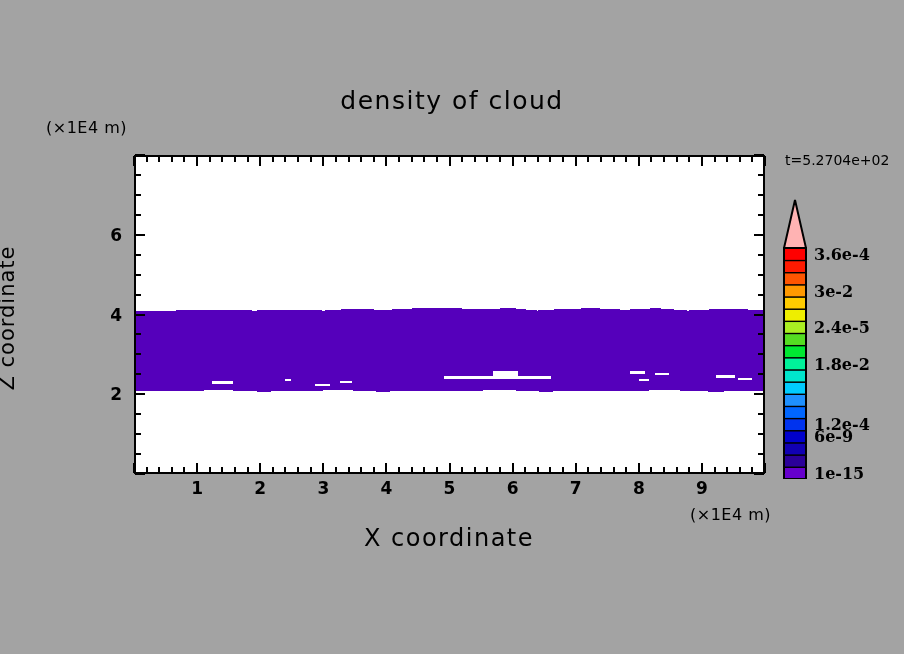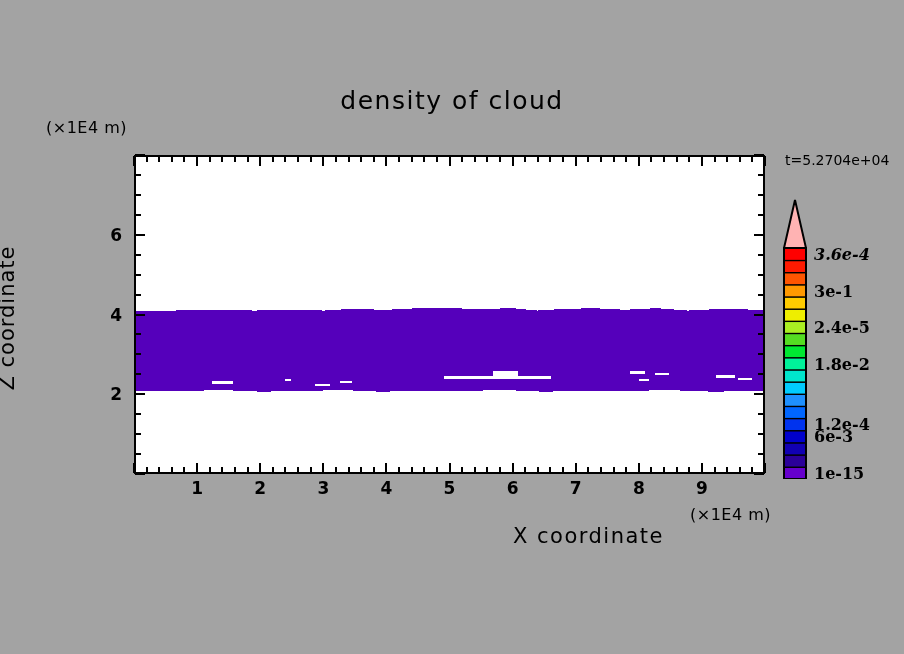--- a/index.html
+++ b/index.html
@@ -62,22 +62,22 @@
     font-size: 21px;
     letter-spacing: 1px;
     color: #000000;
     white-space: pre;
   }
   #x-axis-title {
     position: absolute;
     left: 234px;
     top: 524px;
     width: 430px;
-    text-align: right;
-    font-size: 21px;
+    text-align: center;
+    font-size: 24px;
     letter-spacing: 1.5px;
     color: #000000;
     white-space: pre;
   }
 
   
   #plot-frame {
     position: absolute;
     left: 134px;
     top: 155px;
@@ -160,21 +160,21 @@
 <div id="root">
 
   <div id="plot-title">density of cloud</div>
 
   <div id="y-unit-label">(×1E4 m)</div>
   <div id="x-unit-label">(×1E4 m)</div>
 
   <div id="y-axis-title">Z coordinate</div>
   <div id="x-axis-title">X coordinate</div>
 
-  <div id="time-annotation">t=5.2704e+04</div>
+  <div id="time-annotation">t=5.2704e+02</div>
 
   <div id="plot-frame">
     <svg id="plot-canvas" viewBox="0 0 631 319" preserveAspectRatio="none">
         <path d="M0.00 155.51 L37.86 155.51 L75.72 154.72 L119.89 155.51 L157.75 154.72 L189.30 155.51 L214.54 153.92 L252.40 154.72 L283.95 153.12 L315.50 153.12 L347.05 153.92 L378.60 153.12 L403.84 155.51 L429.08 153.92 L460.63 153.12 L492.18 154.72 L523.73 153.12 L555.28 155.51 L586.83 153.92 L631.00 154.72 L631.00 236.86 L580.52 237.66 L536.35 236.06 L498.49 236.86 L454.32 236.86 L410.15 237.66 L372.29 236.06 L328.12 236.86 L290.26 236.86 L246.09 237.66 L208.23 236.06 L170.37 236.86 L126.20 237.66 L88.34 236.06 L50.48 236.86 L0.00 236.86 Z" fill="#5500bb" shape-rendering="crispEdges"></path>
         <rect x="76.98" y="226.49" width="20.82" height="3.19" fill="#ffffff" shape-rendering="crispEdges"></rect>
         <rect x="150.18" y="224.90" width="6.31" height="2.39" fill="#ffffff" shape-rendering="crispEdges"></rect>
         <rect x="179.84" y="229.68" width="15.77" height="2.39" fill="#ffffff" shape-rendering="crispEdges"></rect>
         <rect x="205.08" y="226.49" width="12.62" height="2.39" fill="#ffffff" shape-rendering="crispEdges"></rect>
         <rect x="310.45" y="221.70" width="107.27" height="3.19" fill="#ffffff" shape-rendering="crispEdges"></rect>
         <rect x="359.67" y="216.92" width="25.24" height="4.78" fill="#ffffff" shape-rendering="crispEdges"></rect>
@@ -359,21 +359,21 @@
         <rect x="1" y="97.63" width="22.00" height="12.56" fill="#ffcc00" stroke="#000000" stroke-width="1.4"></rect>
         <rect x="1" y="85.47" width="22.00" height="12.56" fill="#ff9900" stroke="#000000" stroke-width="1.4"></rect>
         <rect x="1" y="73.32" width="22.00" height="12.56" fill="#ff5500" stroke="#000000" stroke-width="1.4"></rect>
         <rect x="1" y="61.16" width="22.00" height="12.56" fill="#ff1a00" stroke="#000000" stroke-width="1.4"></rect>
         <rect x="1" y="49.00" width="22.00" height="12.56" fill="#ff0000" stroke="#000000" stroke-width="1.4"></rect>
         <rect x="1" y="49.00" width="22.00" height="231.00" fill="none" stroke="#000000" stroke-width="2"></rect>
       </svg>
   </div>
   <div id="colorbar-labels">
       <div class="cb-label" style="top: 472.9px;">1e-15</div>
-      <div class="cb-label" style="top: 436.4px;">6e-3</div>
+      <div class="cb-label" style="top: 436.4px;">6e-9</div>
       <div class="cb-label" style="top: 424px;">1.2e-4</div>
       <div class="cb-label" style="top: 363.5px;">1.8e-2</div>
       <div class="cb-label" style="top: 327px;">2.4e-5</div>
-      <div class="cb-label" style="top: 290.6px;">3e-1</div>
-      <div class="cb-label" style="top: 254.1px; font-style: italic;">3.6e-4</div>
+      <div class="cb-label" style="top: 290.6px;">3e-2</div>
+      <div class="cb-label" style="top: 254.1px;">3.6e-4</div>
     </div>
 
 </div>
 
 </body></html>

